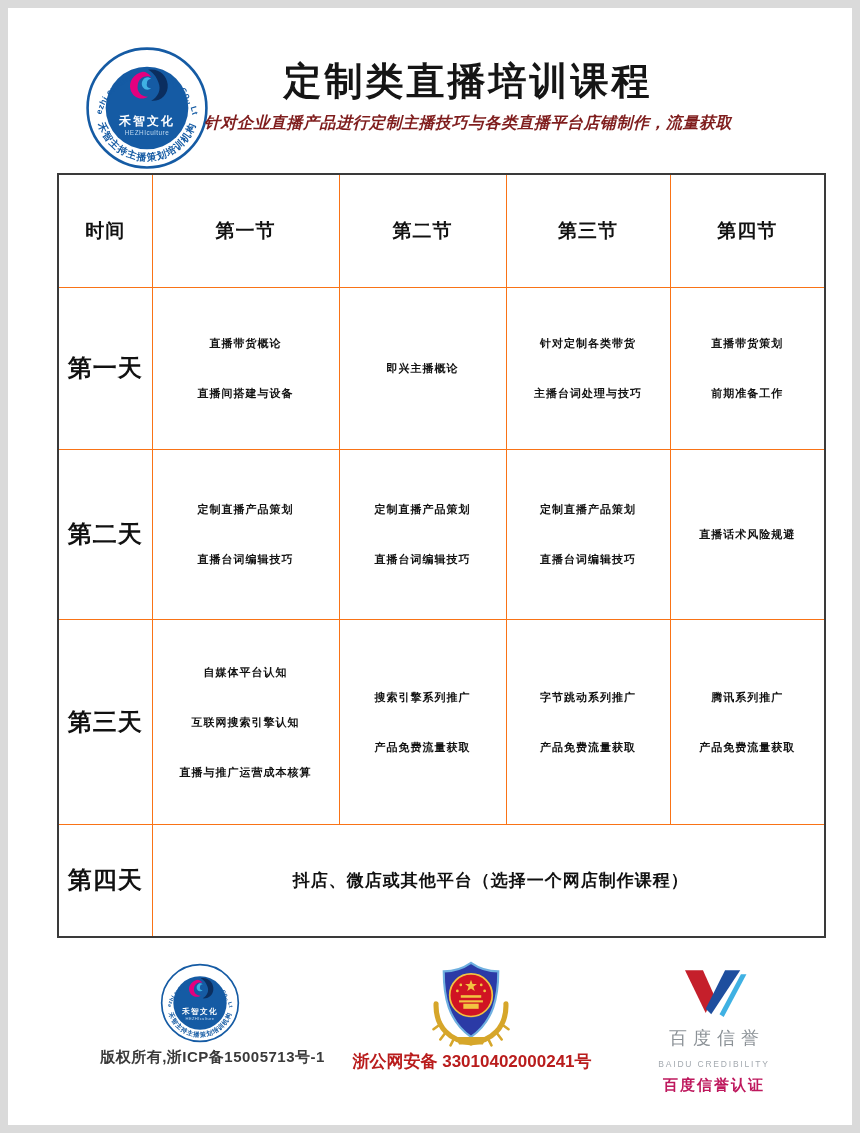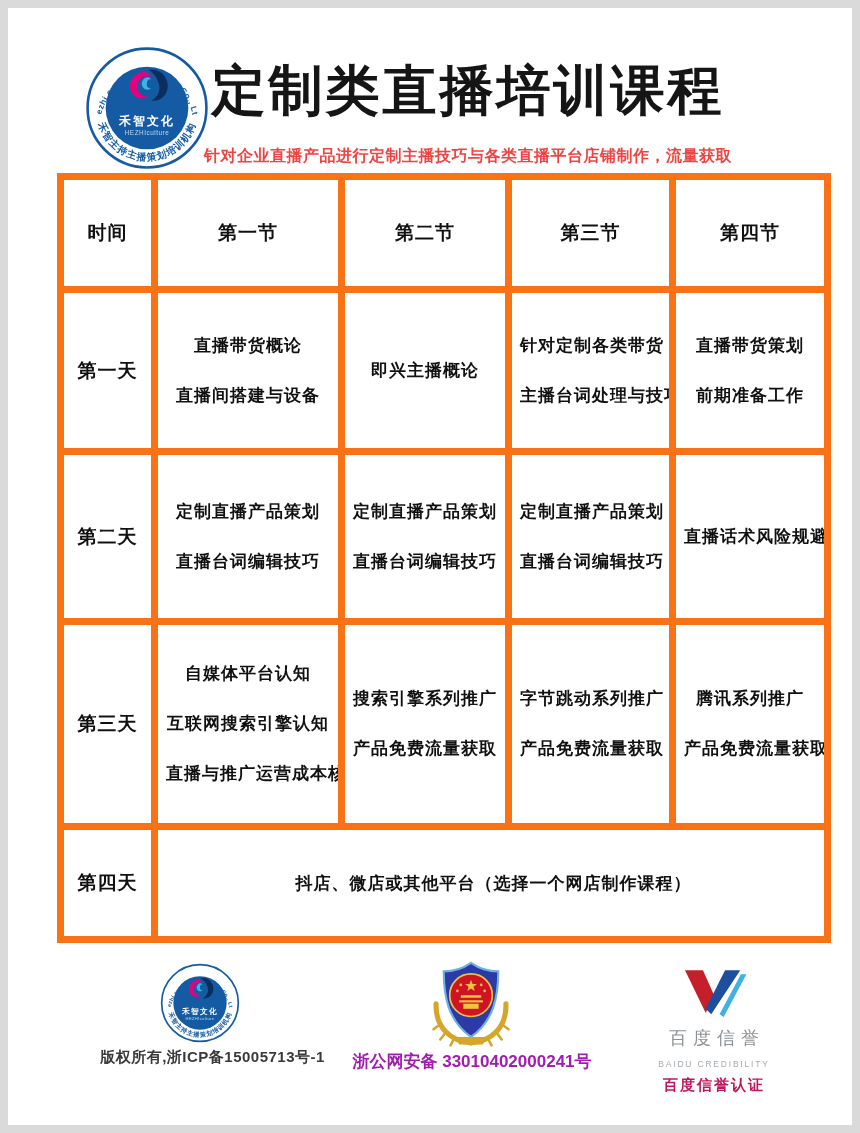--- a/index.html
+++ b/index.html
@@ -6,52 +6,52 @@
   html,body { width:860px; height:1133px; background:#f2f2f2; }
   body { font-family:"Liberation Sans","DejaVu Sans",sans-serif; }
   .page {
     position:relative; width:860px; height:1133px;
     background:#ffffff; border:8px solid #dadada; overflow:hidden;
   }
   
   .hezhi-logo-wrap { position:absolute; left:77px; top:38px; width:124px; height:124px; }
   .header-text { position:absolute; left:140px; top:53px; width:640px; text-align:center; }
   .page-title {
-    font-size:54px; font-weight:900; color:#151515; letter-spacing:3px;
+    font-size:38px; font-weight:900; color:#151515; letter-spacing:3px;
     line-height:1.1;
   }
   .page-subtitle {
-    margin-top:26px; font-size:16px; font-weight:700; color:#ef4444; letter-spacing:0.5px;
+    margin-top:10px; font-size:16px; font-weight:700; color:#7f1d1d; letter-spacing:0.5px;font-style:italic;
   }
   
   .table-wrap { position:absolute; left:49px; top:165px; }
   table.course { border-collapse:collapse; table-layout:fixed; width:767px; border:2px solid #3a3a3a; }
   .course th, .course td {
-    border:7px solid #f97316; text-align:center; vertical-align:middle;
+    border:1px solid #f97316; text-align:center; vertical-align:middle;
     color:#111; font-weight:700; padding:8px; overflow:hidden;
   }
   .course th { font-size:19px; letter-spacing:1px; }
-  .course td.day { font-size:19px; letter-spacing:1px; }
-  .course .ln { line-height:50px; font-size:17px; letter-spacing:1px; white-space:nowrap; }
+  .course td.day { font-size:24px; letter-spacing:1px; }
+  .course .ln { line-height:50px; font-size:11px; letter-spacing:1px; white-space:nowrap; }
   tr.r-head { height:113px; }
   tr.r1 { height:162px; }
   tr.r2 { height:170px; }
   tr.r3 { height:205px; }
   tr.r4 { height:113px; }
   .course td.span-cell { text-align:center; padding-left:13px; font-size:17px; letter-spacing:1px; }
   
   .footer-hezhi { position:absolute; left:152px; top:955px; width:80px; height:80px; }
   .icp-text {
     position:absolute; left:67px; top:1040px; width:275px; text-align:center;
     font-size:15px; font-weight:600; color:#3a3a3a; letter-spacing:0.5px;
   }
   .police-badge-wrap { position:absolute; left:420px; top:948px; width:86px; height:92px; }
   .police-text {
     position:absolute; left:330px; top:1042px; width:268px; text-align:center;
-    font-size:17px; font-weight:700; color:#a21caf;
+    font-size:17px; font-weight:700; color:#b91c1c;
   }
   .baidu-block { position:absolute; left:638px; top:958px; width:136px; text-align:center; }
   .baidu-v-wrap { width:80px; height:58px; margin:0 auto; }
   .baidu-cn { margin-top:2px; font-size:18px; color:#8b9196; letter-spacing:6px; font-weight:500; text-indent:6px; }
   .baidu-en { margin-top:9px; font-size:8.5px; color:#a4aab0; letter-spacing:1.8px; }
   .baidu-cert { margin-top:7px; font-size:15px; font-weight:700; color:#be185d; letter-spacing:2px; }
 </style>
 </head>
 <body>
 

